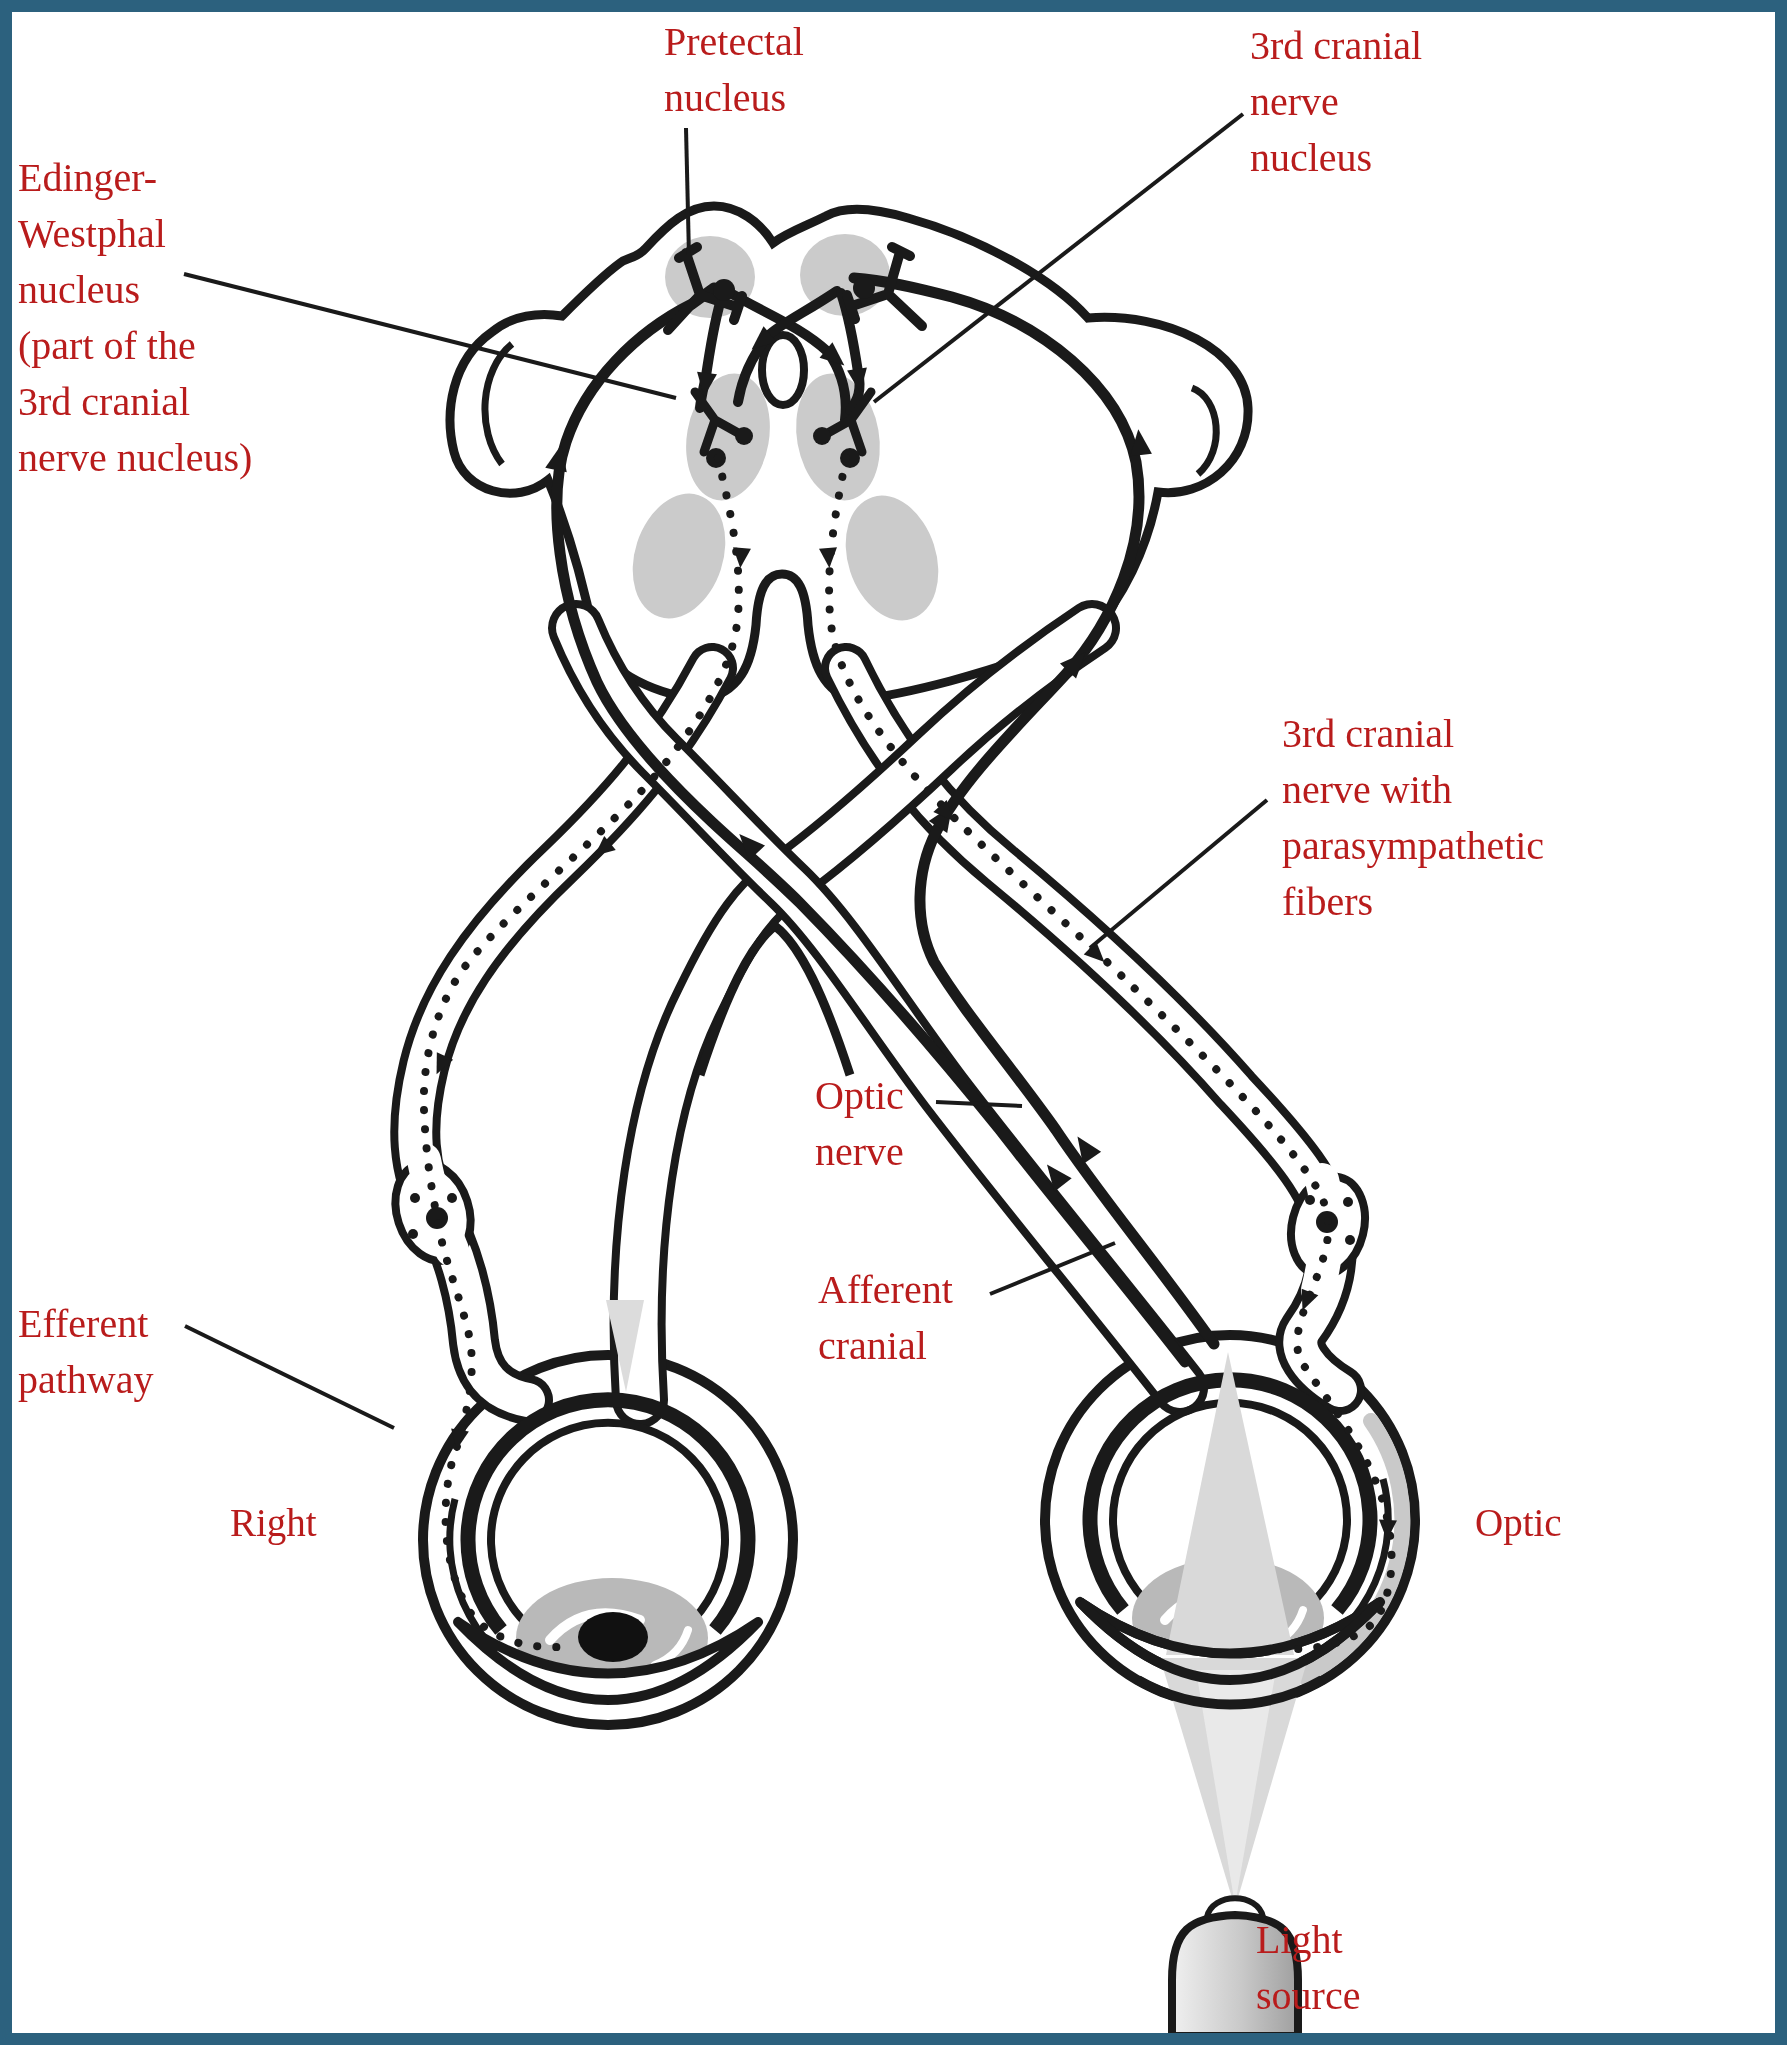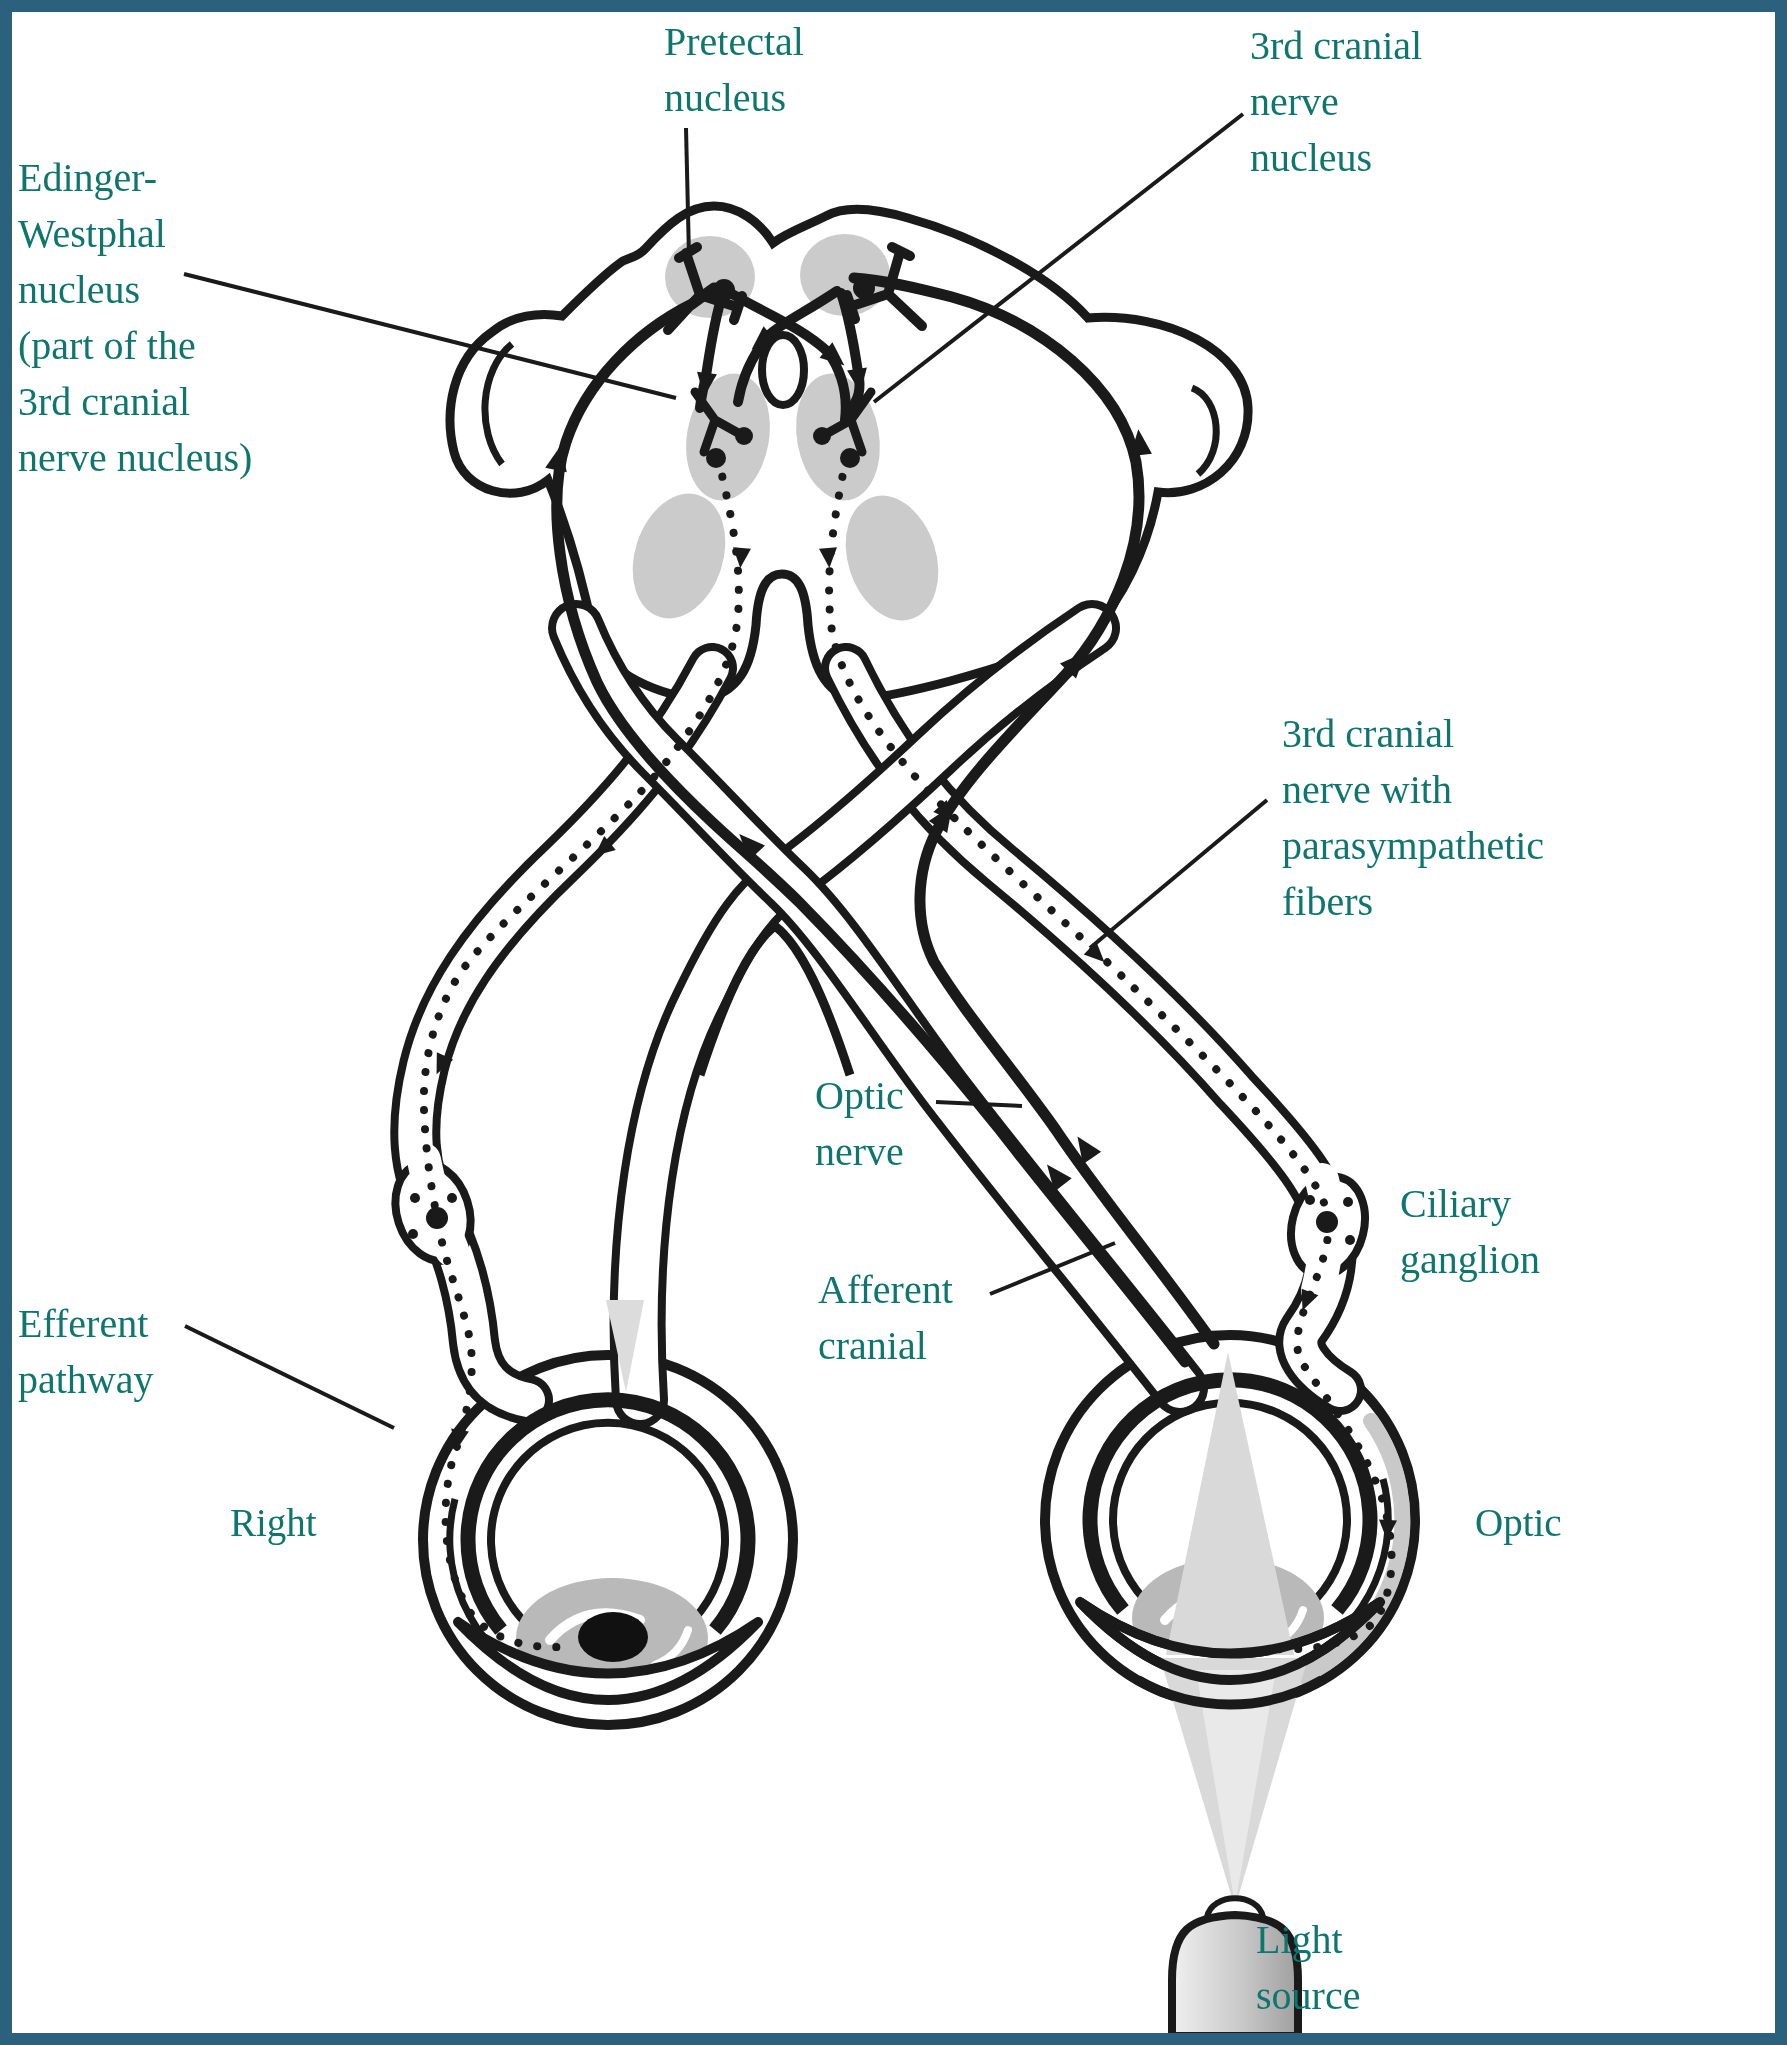--- a/index.html
+++ b/index.html
@@ -1,19 +1,19 @@
 <!DOCTYPE html>
 <html><head>
 <meta charset="utf-8">
 <style>
   html,body{margin:0;padding:0;background:#ffffff;}
   #stage{position:relative;width:1787px;height:2045px;background:#ffffff;overflow:hidden;
          font-family:"Liberation Serif", serif;}
   #diagram-svg{position:absolute;left:0;top:0;width:1787px;height:2045px;}
-  .lbl{position:absolute;color:#0f766e;font-size:40px;line-height:1.4;
+  .lbl{position:absolute;color:#b91c1c;font-size:40px;line-height:1.4;
        white-space:pre-line;letter-spacing:0px;}
   .lbl.big{font-size:39px;}
 </style>
 </head>
 <body>
 
 <div id="stage">
 
 <svg id="diagram-svg" viewBox="0 0 1787 2045">
   <defs>
@@ -203,22 +203,20 @@
 3rd cranial
 nerve nucleus)</div>
 <div class="lbl" style="left:1282px;top:706px">3rd cranial
 nerve with
 parasympathetic
 fibers</div>
 <div class="lbl" style="left:815px;top:1068px">Optic
 nerve</div>
 <div class="lbl" style="left:818px;top:1262px">Afferent
 cranial</div>
-<div class="lbl" style="left:1400px;top:1176px">Ciliary
-ganglion</div>
 <div class="lbl" style="left:18px;top:1296px">Efferent
 pathway</div>
 <div class="lbl big" style="left:230px;top:1496px">Right</div>
 <div class="lbl big" style="left:1475px;top:1496px">Optic</div>
 <div class="lbl" style="left:1256px;top:1912px">Light
 source</div>
 
 </div>
 
 </body></html>

